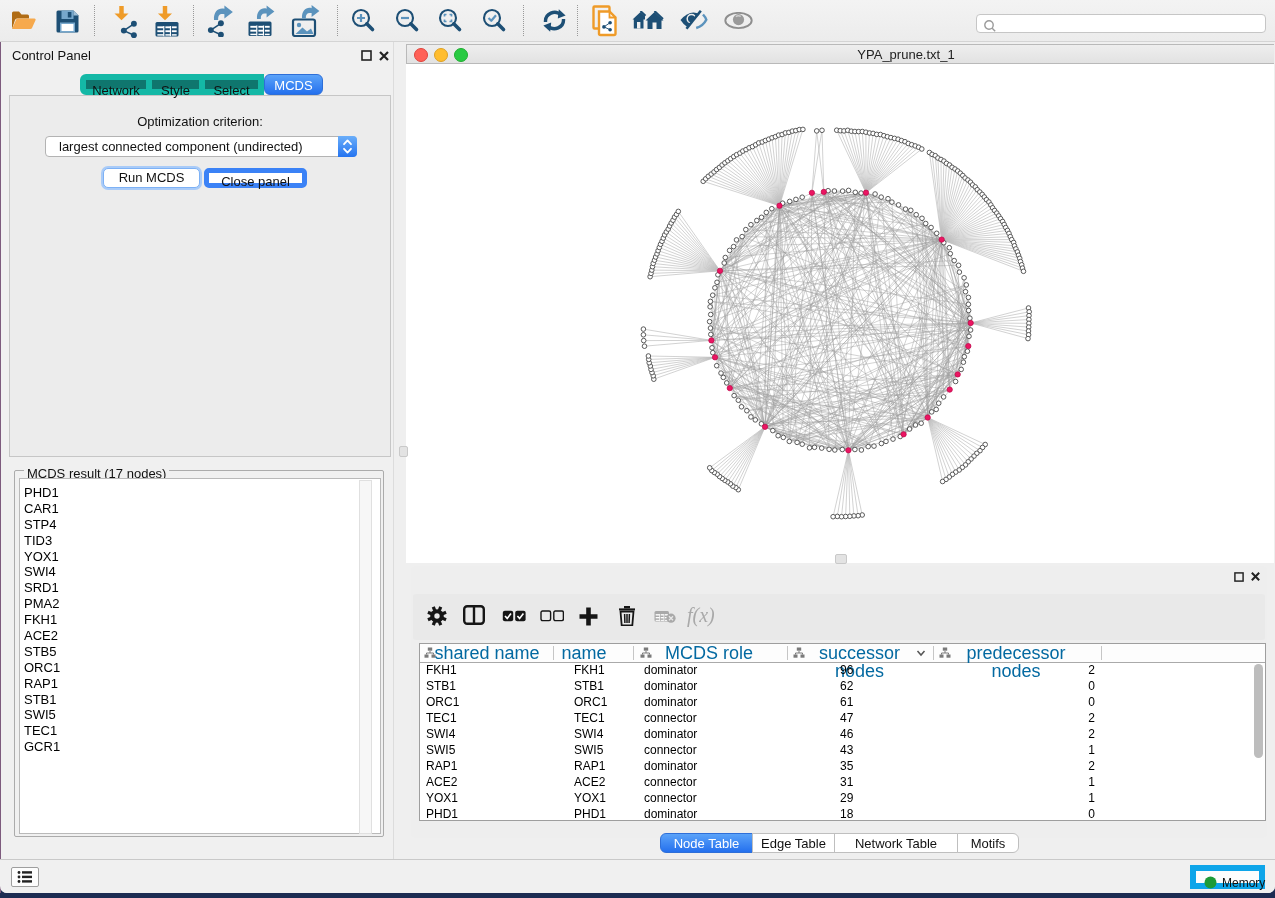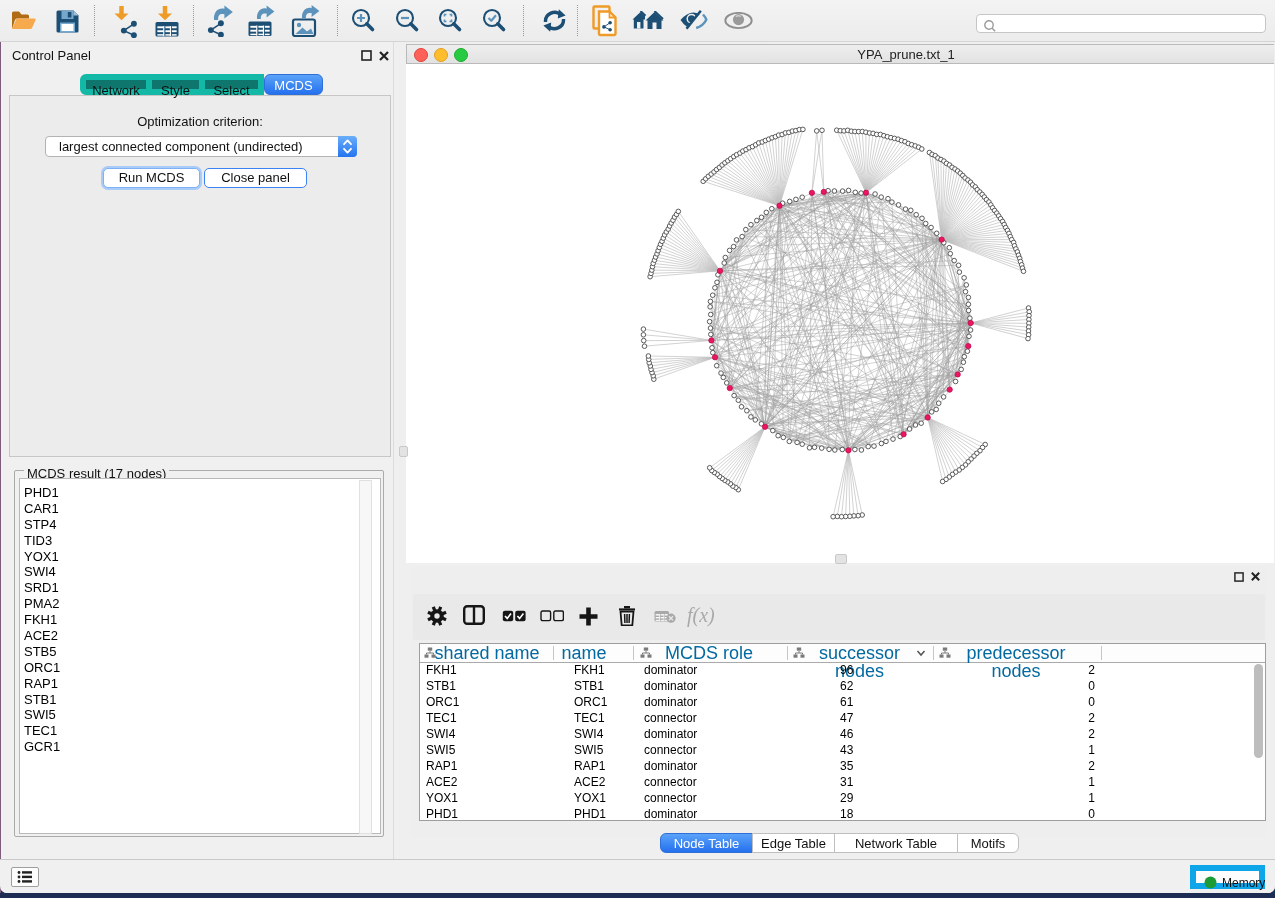--- a/index.html
+++ b/index.html
@@ -15,21 +15,21 @@
   
   #cp{position:absolute;left:1px;top:42px;width:392px;height:817px;background:#f0f0f0;border-right:1px solid #dcdcdc}
   #cpTitle{position:absolute;left:12px;top:48px;font-size:13px;color:#111}
   .winbtn{position:absolute;top:50px;font-size:12px;color:#111}
   #cpTabsPanel{position:absolute;left:9px;top:95px;width:382px;height:362px;background:#ececec;border:1px solid #c6c6c6;box-sizing:border-box}
   .tabrow{position:absolute;top:74px;height:21px;font-size:13px}
   .tab{position:absolute;top:0;height:21px;background:#0f766e;border:6px solid #14b8a6;box-sizing:border-box;text-align:center;line-height:21px;color:#111}
   #optlabel{position:absolute;left:9px;top:114px;width:382px;text-align:center;font-size:13px;color:#111}
   #dropdown{position:absolute;left:45px;top:136px;width:312px;height:21px;background:#fff;border:1px solid #b3b3b3;border-radius:4px;box-sizing:border-box;font-size:13px;line-height:19px;color:#111}
   #ddbtn{position:absolute;right:-1px;top:-1px;width:19px;height:21px;border-radius:0 4px 4px 0;background:linear-gradient(#6aaefa,#2574f0)}
-  .btn{position:absolute;background:#fff;border:1px solid #3b82f6;border-radius:5px;box-sizing:border-box;font-size:13px;text-align:center;color:#111}
+  .btn{position:absolute;background:#fff;border:5px solid #3b82f6;border-radius:5px;box-sizing:border-box;font-size:13px;text-align:center;color:#111}
   #runbtn{left:94px;top:168px;width:97px;height:20px;line-height:18px;border:1px solid #7db1f5;box-shadow:0 0 0 2px #a9cbf8;margin-left:9px;}
   #closebtn{left:204px;top:168px;width:103px;height:20px;line-height:18px}
   #fieldset{position:absolute;left:14px;top:470px;width:370px;height:367px;border:1px solid #ababab;border-radius:2px;box-sizing:border-box}
   #legend{position:absolute;left:24px;top:466px;background:#f0f0f0;padding:0 3px;font-size:13px;color:#111}
   #mlist{position:absolute;left:19px;top:478px;width:362px;height:356px;background:#fff;border:1px solid #b9b9b9;box-sizing:border-box;font-size:13px;color:#000;padding-top:6px}
   #mlist .it{padding-left:4px;height:15.9px;line-height:15.9px}
   #mscroll{position:absolute;right:8px;top:1px;width:11px;height:352px;background:#f7f7f7;border:1px solid #e0e0e0}
   
   #net{position:absolute;left:406px;top:44px;width:868px;height:519px;background:#fff;border:1px solid #b9b9b9;border-right:none;box-sizing:border-box}
   #netTitle{position:absolute;left:406px;top:44px;width:868px;height:20px;background:linear-gradient(#eeeeee,#e2e2e2);border:1px solid #b9b9b9;border-right:none;box-sizing:border-box}

